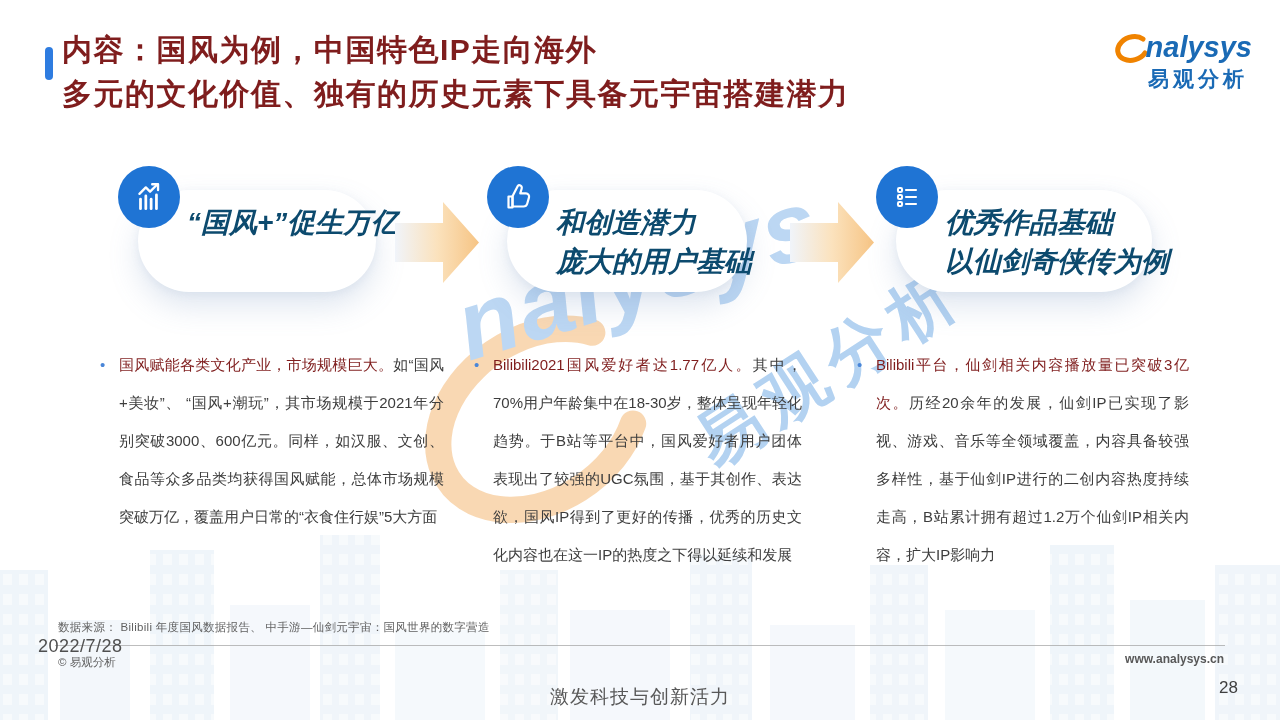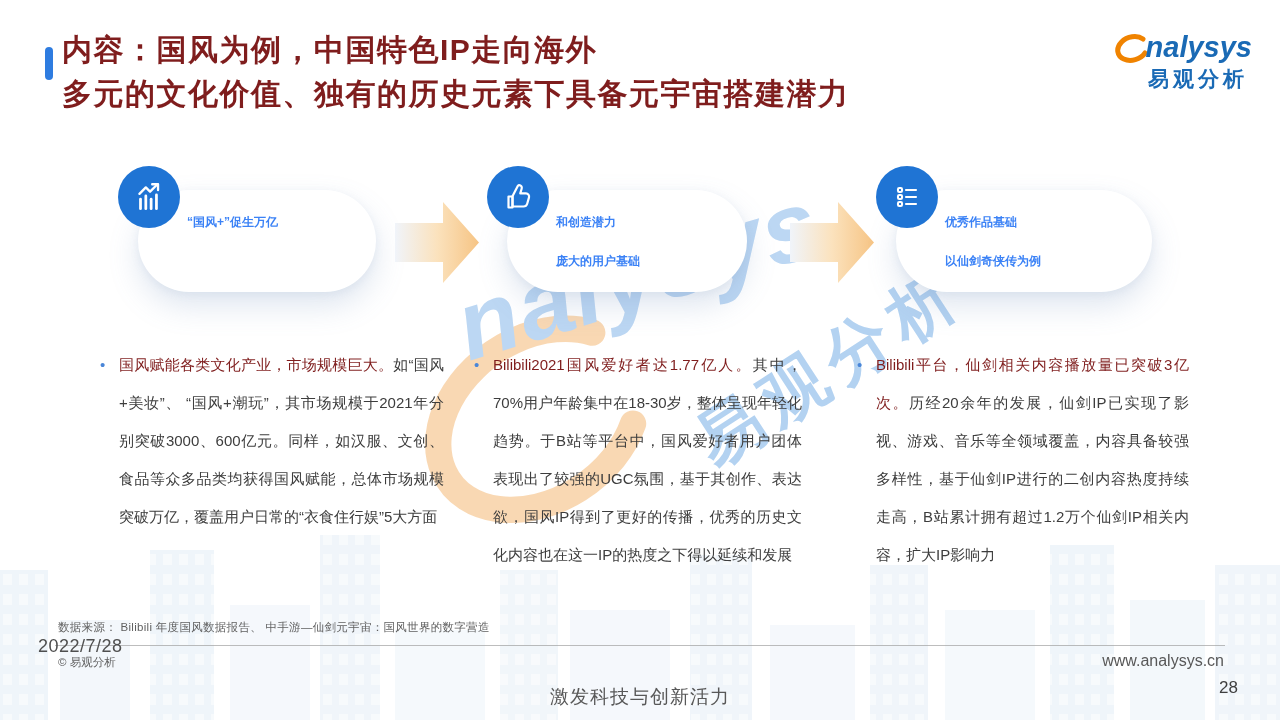--- a/index.html
+++ b/index.html
@@ -33,42 +33,42 @@
   .logo-en .txt{font-size:29px;line-height:29px;font-weight:700;font-style:italic;color:#1a6ab5;letter-spacing:0px;}
   .logo-cn{font-size:21px;font-weight:700;color:#1a6ab5;letter-spacing:4px;margin-top:3px;padding-right:4px;}
 
   
   .cards{left:118px;top:166px;width:1044px;height:135px;}
   .card{position:absolute;top:0;height:130px;}
   .pill{position:absolute;left:20px;top:24px;height:102px;background:#ffffff;border-radius:52px;
         box-shadow:0 14px 30px rgba(110,140,185,.22), 0 2px 8px rgba(140,165,200,.12);}
   .icon-circle{position:absolute;left:0;top:0;width:62px;height:62px;border-radius:50%;
         background:#1f74d4;display:flex;align-items:center;justify-content:center;z-index:2;}
-  .pill-text{padding:13px 26px 0 49px;font-size:12px;line-height:39px;font-weight:700;color:#3b82f6;white-space:nowrap;}
+  .pill-text{padding:13px 26px 0 49px;font-size:28px;line-height:39px;font-weight:700;color:#0c4a6e;white-space:nowrap;font-style:italic;}
   .card1{left:0;}   .card1 .pill{width:238px;}
   .card2{left:369px;} .card2 .pill{width:240px;}
   .card3{left:758px;} .card3 .pill{width:256px;}
   .arrow{position:absolute;top:29px;width:85px;height:95px;}
   .arrow1{left:277px;} .arrow2{left:672px;}
 
   
   .col{top:346px;display:flex;font-size:15px;line-height:38px;color:#3d3d3d;text-align:justify;}
   .col .bullet{width:19px;flex:none;color:#4a86d8;font-size:15px;}
   .col .lead{color:#7f1d1d;}
   .col1{left:100px;width:344px;}
   .col2{left:474px;width:328px;}
   .col3{left:857px;width:332px;}
 
   
   .source{left:58px;top:620px;font-size:11.5px;color:#5f5f5f;letter-spacing:.3px;}
   .sep{left:55px;top:645px;width:1170px;border-top:1px solid #9a9a9a;opacity:.65;}
   .copyright{left:58px;top:655px;font-size:11.5px;color:#5f5f5f;}
   .date{left:38px;top:636px;font-size:18px;color:#4f4f4f;letter-spacing:.5px;}
   .slogan{left:0;right:0;top:684px;text-align:center;font-size:19px;color:#585858;letter-spacing:1px;}
-  .website{right:56px;top:652px;font-size:16px;color:#585858;}
+  .website{right:56px;top:652px;font-size:12px;color:#585858;font-weight:bold;}
   .page-num{right:42px;top:678px;font-size:17px;color:#3f3f3f;}
 </style>
 </head>
 <body>
 
 <svg class="abs skyline" viewBox="0 0 1280 210">
   <defs>
     <pattern id="win" width="16" height="20" patternUnits="userSpaceOnUse">
       <rect x="3" y="4" width="9" height="11" fill="#ffffff" opacity="0.75"></rect>
     </pattern>

